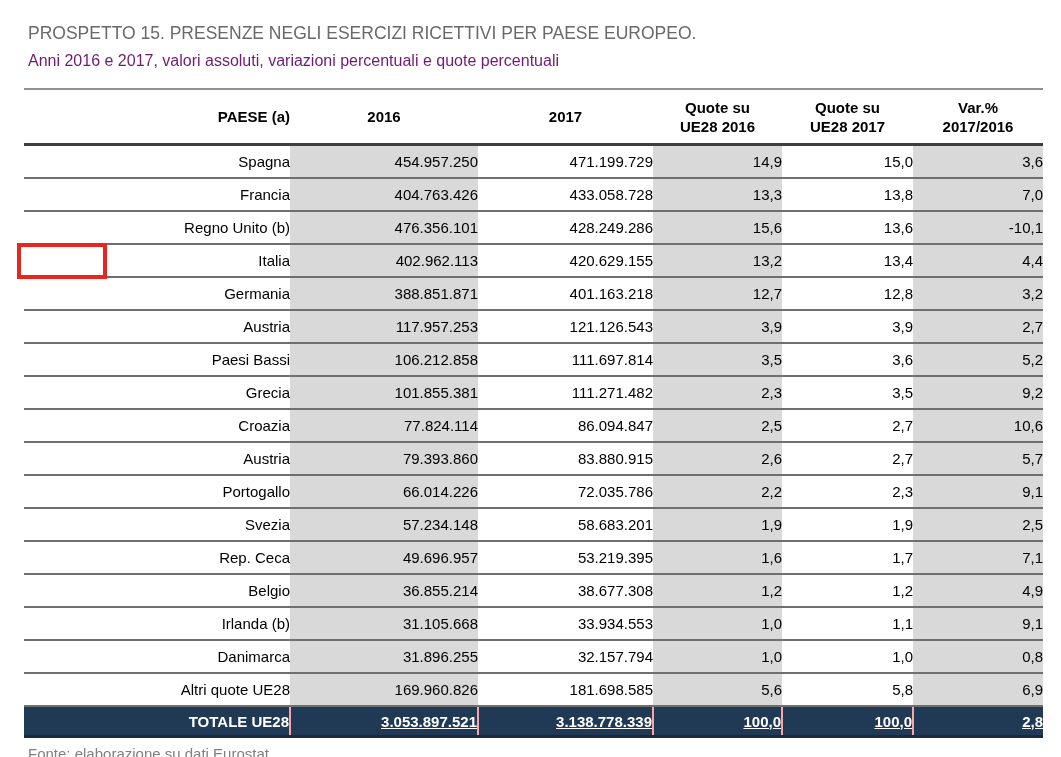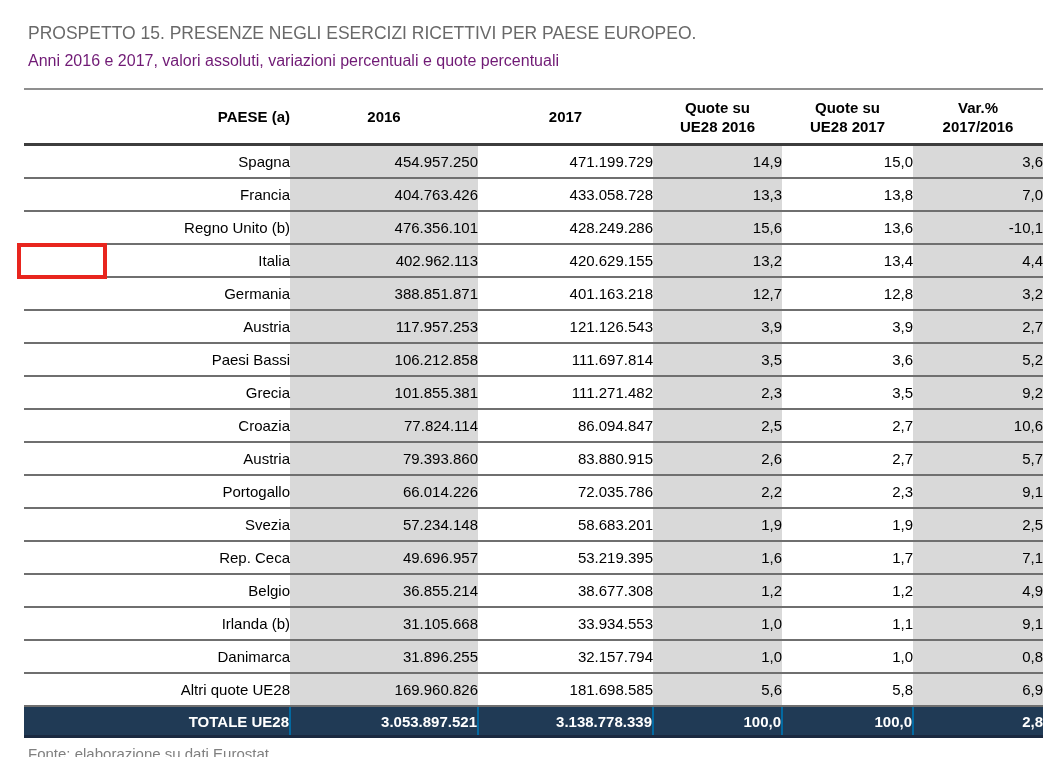--- a/index.html
+++ b/index.html
@@ -70,21 +70,21 @@
   td.cell-num  { text-align: right; padding-right: 10px; }
   td.shaded    { background: var(--shade, #d9d9d9); }
   tr.total td {
     background: var(--navy, #203a55);
     color: #ffffff;
     font-weight: bold;
     height: 28px;
     border-bottom: 3px solid #1a2940;
     padding-left: 24px;
   }
-  tr.total td + td { border-left: 2px solid #0369a1; }
+  tr.total td + td { border-left: 2px solid #fca5a5; text-decoration: underline; }
   .hl-box {
     position: absolute;
     left: -7px;
     top: -2px;
     width: 82px;
     height: 28px;
     border: 4px solid var(--hl, #e8251e);
     pointer-events: none;
     z-index: 5;
   }

